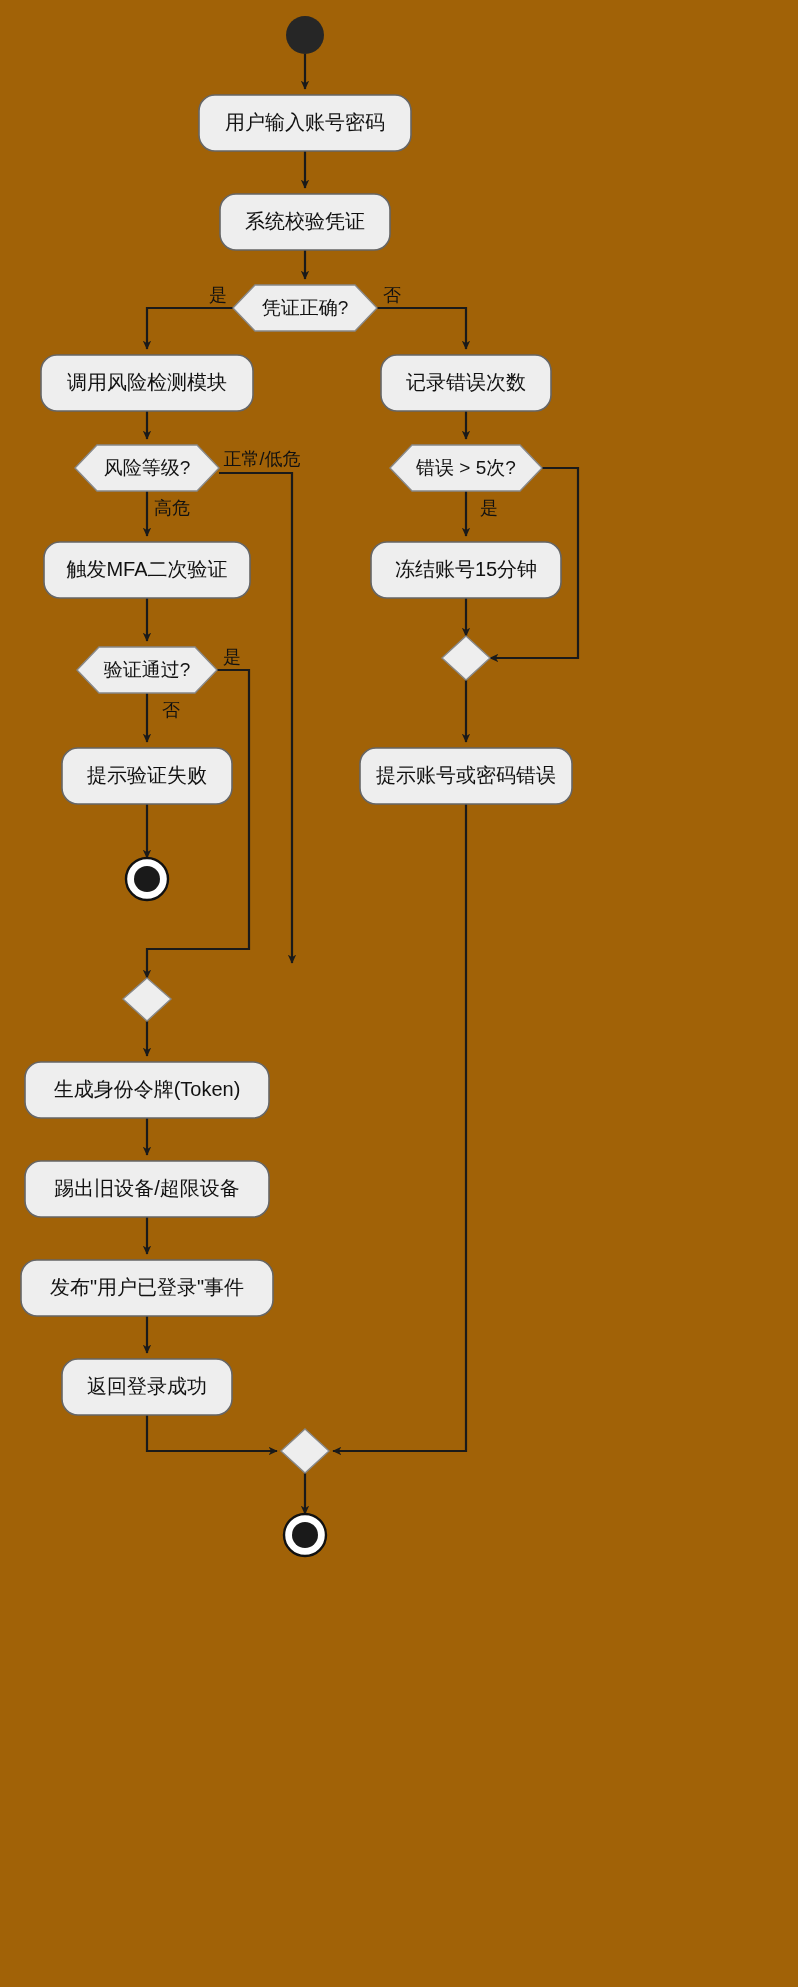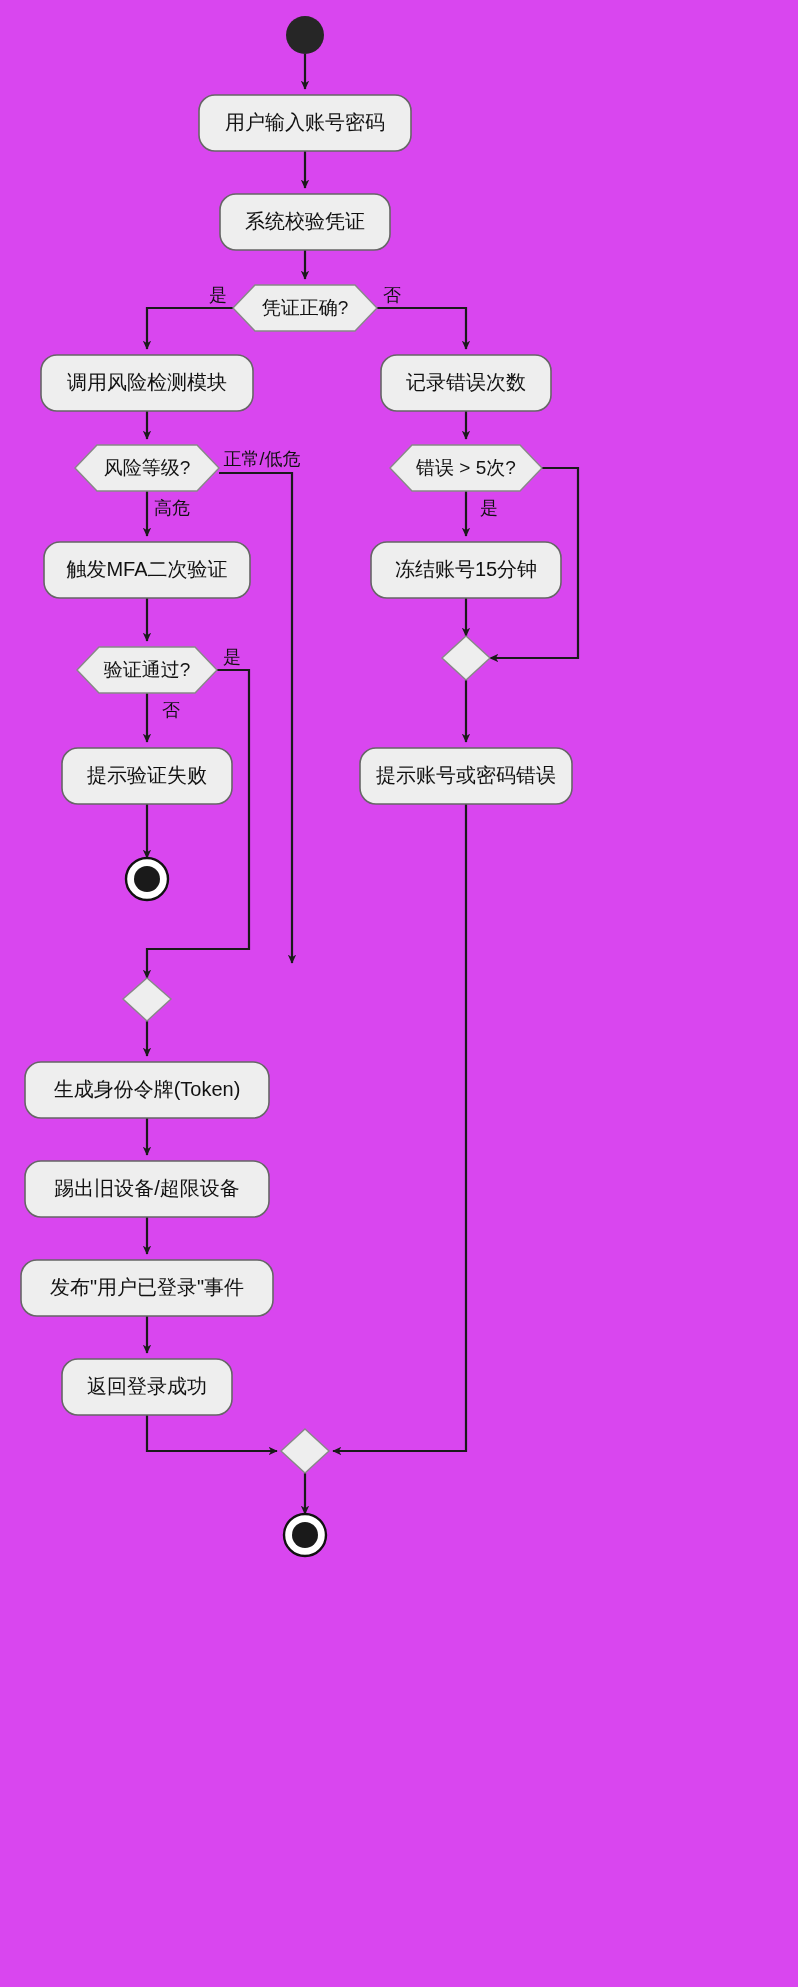--- a/index.html
+++ b/index.html
@@ -1,17 +1,17 @@
 <!DOCTYPE html>
 <html><head>
 <meta charset="utf-8">
 <style>
   html,body{margin:0;padding:0;background:#ffffff;}
   body{width:798px;height:1987px;font-family:"Liberation Sans","DejaVu Sans",sans-serif;}
-  #stage{position:relative;width:798px;height:1987px;overflow:hidden;background:#d946ef;}
+  #stage{position:relative;width:798px;height:1987px;overflow:hidden;background:#a16207;}
   svg{display:block;}
   .node-fill{fill:#eeeeee;stroke:#666666;stroke-width:1.6;}
   .diamond-fill{fill:#eeeeee;stroke:#888888;stroke-width:1.4;}
   .edge{stroke:#1a1a1a;stroke-width:2.2;fill:none;}
   .node-label{font-family:"Liberation Sans","DejaVu Sans",sans-serif;font-size:20px;fill:#111111;text-anchor:middle;dominant-baseline:middle;}
   .node-label.small{font-size:19px;}
   .edge-label{font-family:"Liberation Sans","DejaVu Sans",sans-serif;font-size:18px;fill:#111111;text-anchor:middle;dominant-baseline:middle;}
   .term-outer{fill:#ffffff;stroke:#111111;stroke-width:2.4;}
   .term-inner{fill:#1a1a1a;stroke:none;}
   .start-dot{fill:#262626;stroke:none;}

